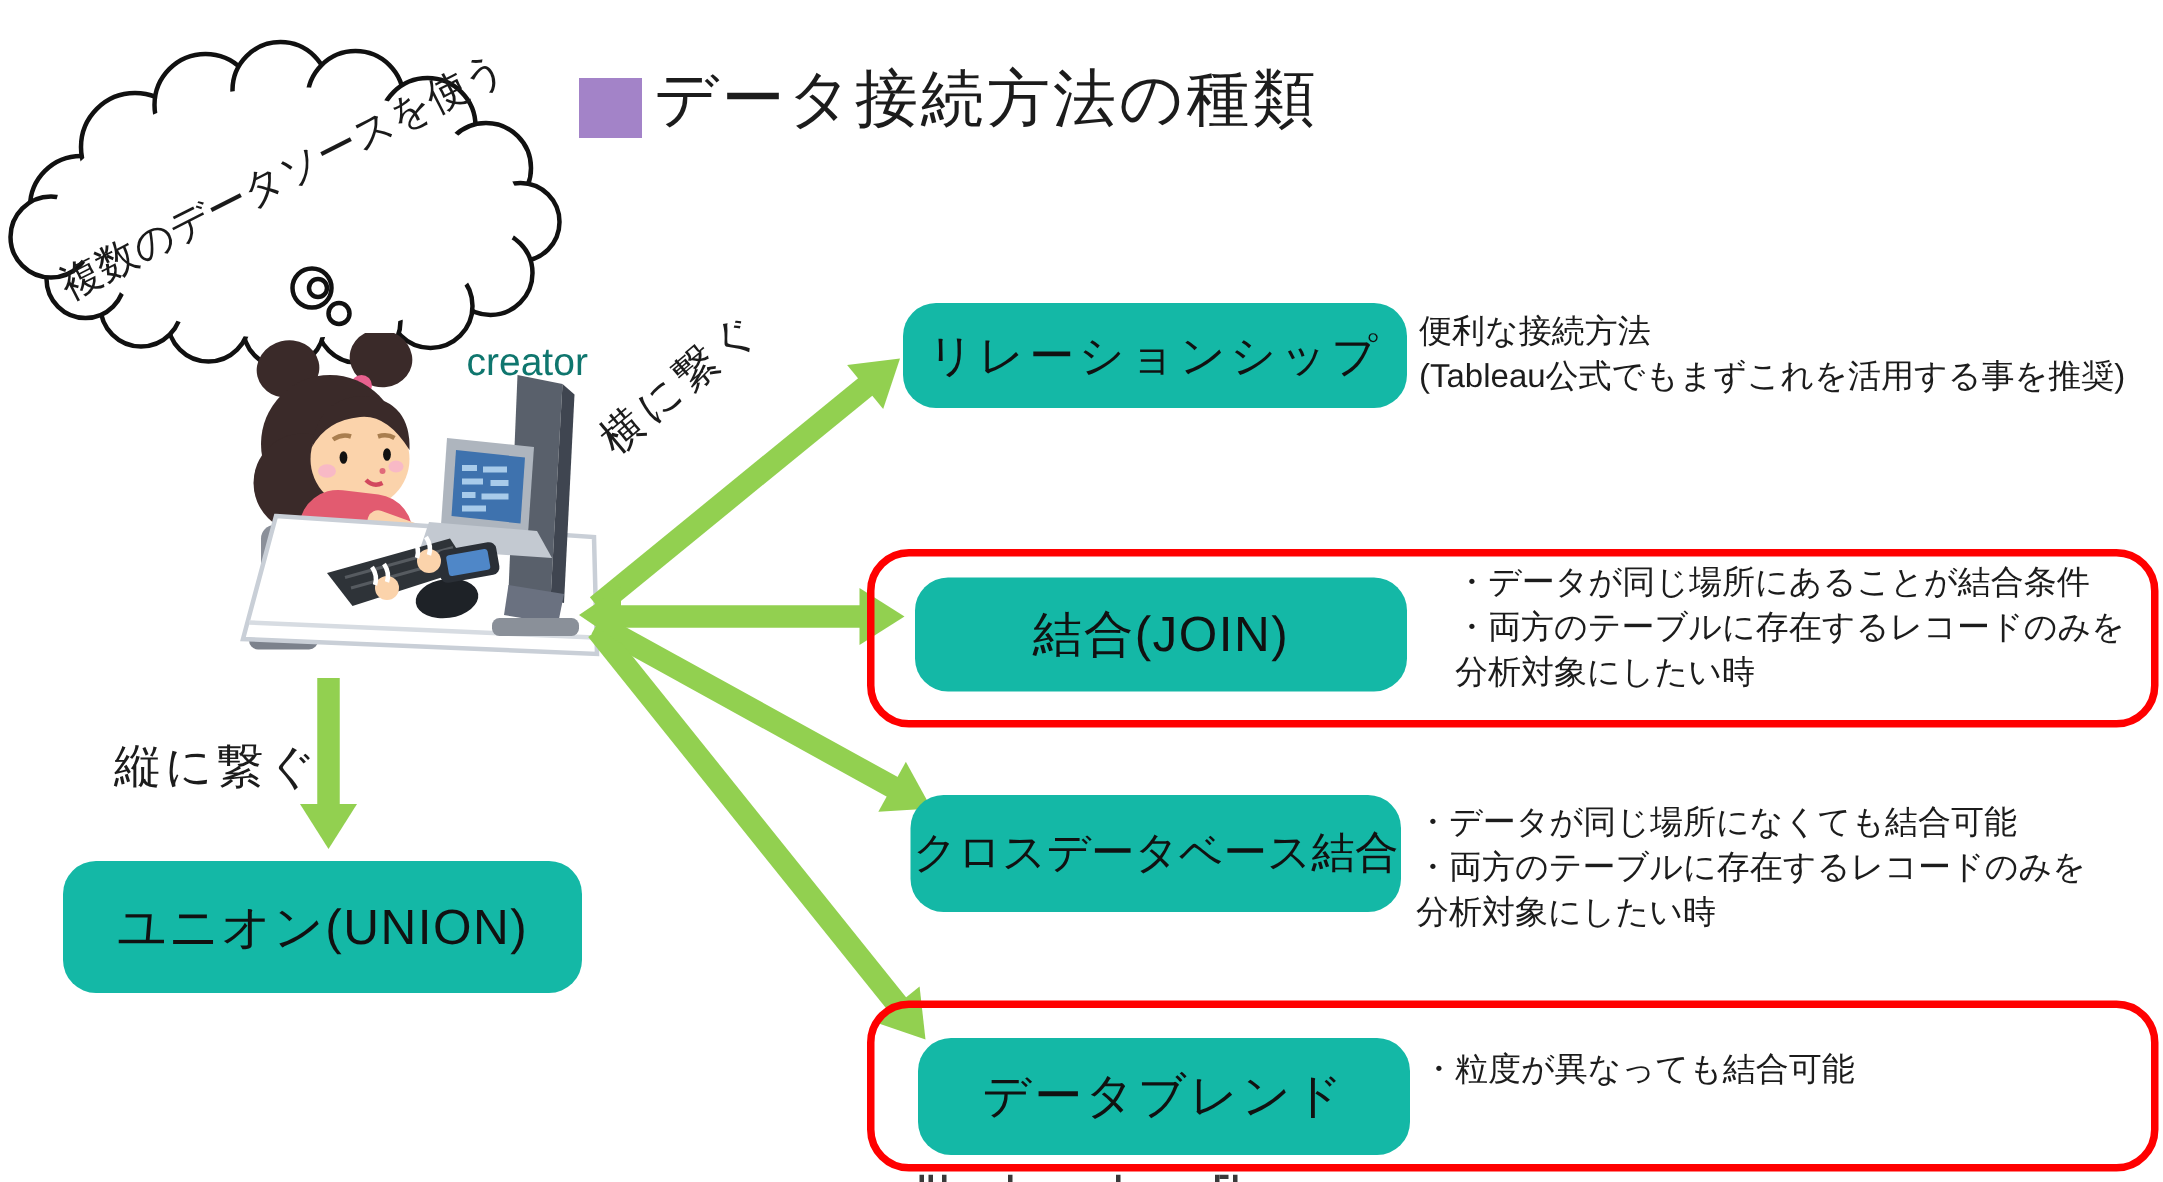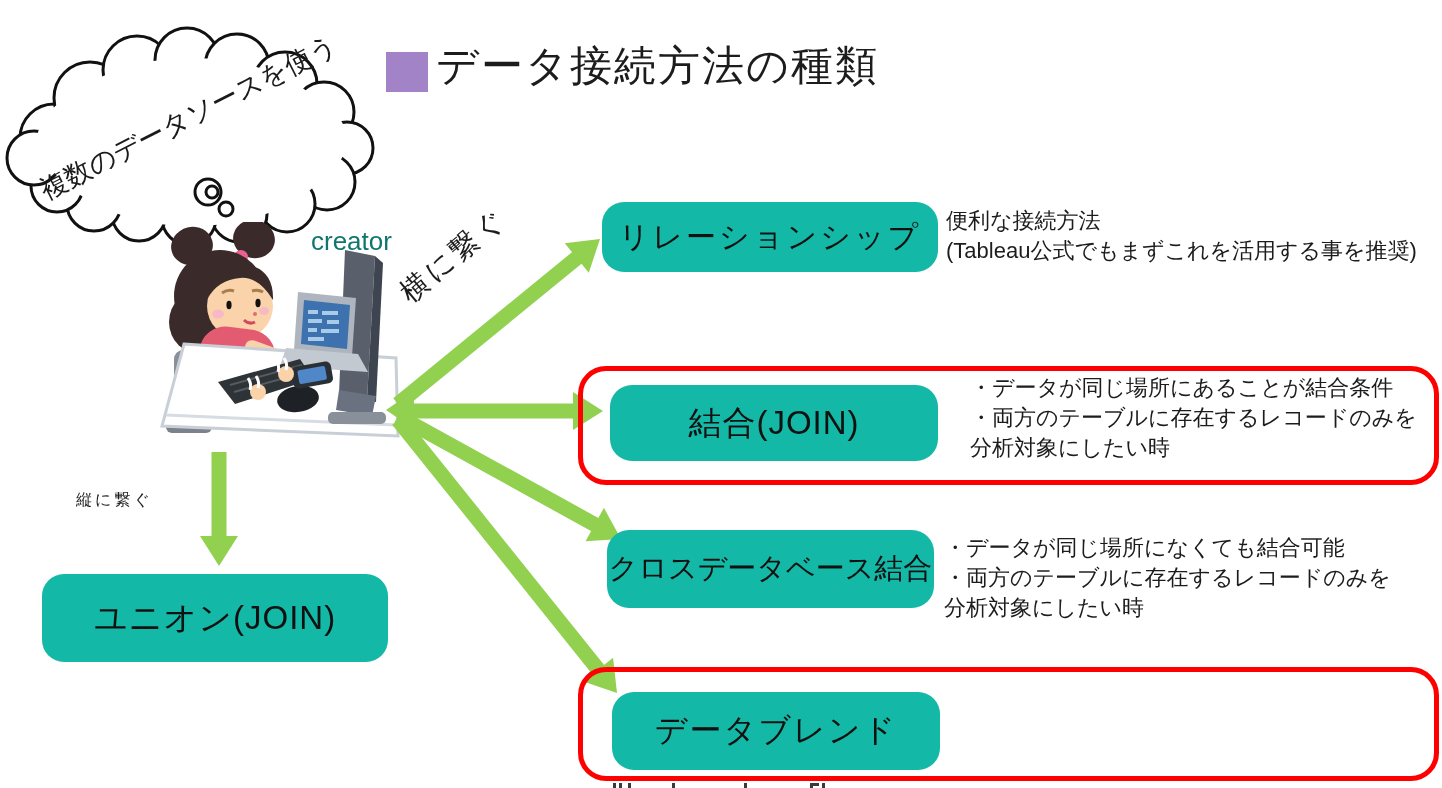--- a/index.html
+++ b/index.html
@@ -28,21 +28,21 @@
 
   
   .desc{position:absolute;font-size:22px;line-height:30px;color:#1c1c1c;white-space:nowrap;}
   .desc-1{left:946px;top:206px;}
   .desc-2{left:948px;top:373px;margin-left:22px;}
   .desc-3{left:944px;top:533px;}
   .desc-4{left:948px;top:698px;}
 
   
   .label-yoko{position:absolute;left:392px;top:282px;font-size:28px;color:#1c1c1c;transform:rotate(-40deg);transform-origin:left top;white-space:nowrap;letter-spacing:4px;}
-  .label-tate{position:absolute;left:76px;top:490px;font-size:16px;color:#1c1c1c;white-space:nowrap;letter-spacing:3px;}
+  .label-tate{position:absolute;left:76px;top:490px;font-size:31px;color:#1c1c1c;white-space:nowrap;letter-spacing:3px;}
 
   svg{display:block;}
   .overlay{position:absolute;left:0;top:0;pointer-events:none;}
 
   
   .cutoff{position:absolute;top:783px;height:5px;overflow:hidden;}
   .cutoff span{position:absolute;top:0;width:3px;height:8px;background:#3a3a3a;display:block;}
 </style>
 </head>
 <body>
@@ -188,36 +188,39 @@
   <div class="method-box box-join">
     <span>結合(JOIN)</span>
   </div>
   <div class="method-box box-crossdb">
     <span>クロスデータベース結合</span>
   </div>
   <div class="method-box box-blend">
     <span>データブレンド</span>
   </div>
   <div class="method-box box-union">
-    <span>ユニオン(JOIN)</span>
+    <span>ユニオン(UNION)</span>
   </div>
 
   <div class="desc desc-1">
     <div>便利な接続方法</div>
     <div>(Tableau公式でもまずこれを活用する事を推奨)</div>
   </div>
   <div class="desc desc-2">
     <div>・データが同じ場所にあることが結合条件</div>
     <div>・両方のテーブルに存在するレコードのみを</div>
     <div>分析対象にしたい時</div>
   </div>
   <div class="desc desc-3">
     <div>・データが同じ場所になくても結合可能</div>
     <div>・両方のテーブルに存在するレコードのみを</div>
     <div>分析対象にしたい時</div>
+  </div>
+  <div class="desc desc-4">
+    <div>・粒度が異なっても結合可能</div>
   </div>
 
   <div class="cutoff" style="left:598px;width:460px;">
     <span style="left:15px;"></span>
       <span style="left:21px;"></span>
       <span style="left:30px;"></span>
     <span style="left:74px;"></span>
       <span style="left:146px;"></span>
       <span style="left:212px;"></span>
     <span style="left:215px;width:6px;height:3px;"></span>

